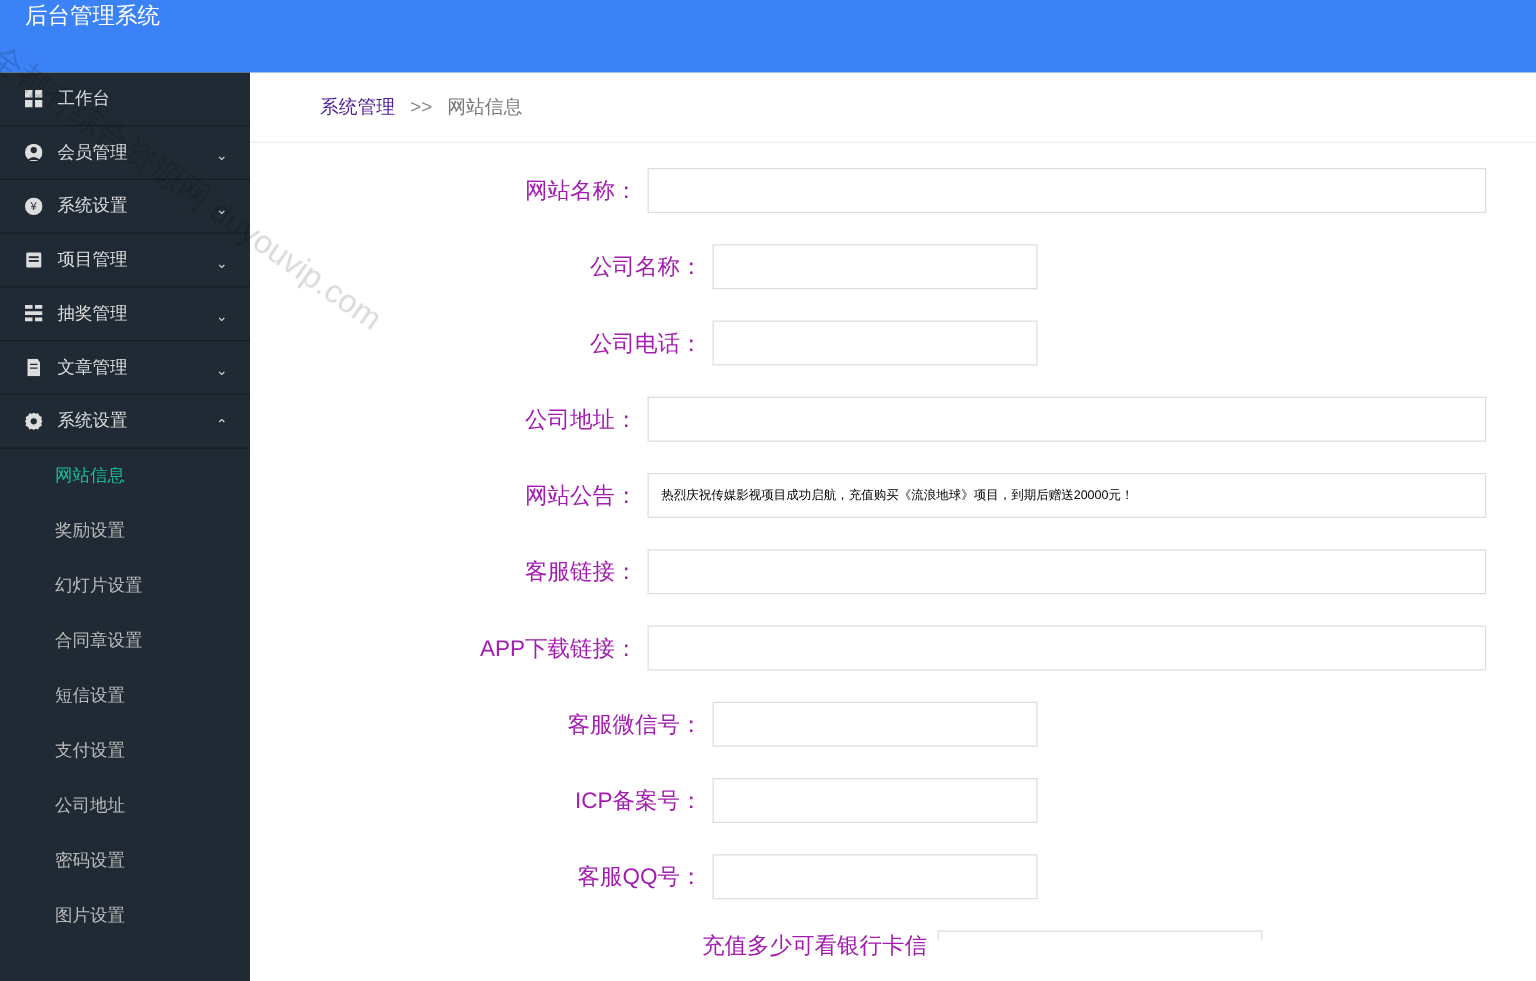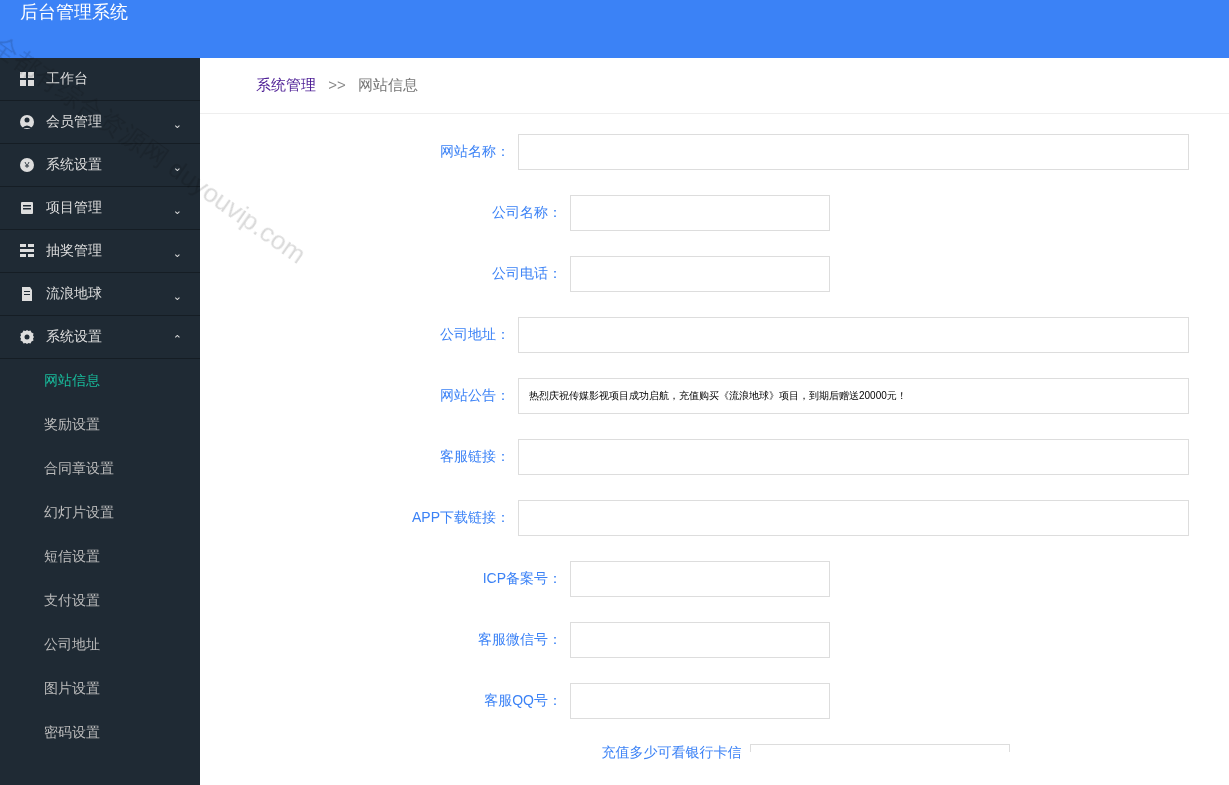--- a/index.html
+++ b/index.html
@@ -84,22 +84,22 @@
     .form-row {
       display: flex;
       align-items: center;
       margin-bottom: 25px;
     }
     
     .form-label {
       width: 370px;
       text-align: right;
       padding-right: 8px;
-      color: #3b82f6;
-      font-size: 14px;
+      color: #a21caf;
+      font-size: 18px;
     }
     
     .form-input {
       border: 1px solid #ddd;
       padding: 8px 10px;
       font-size: 10px;
       height: 36px;
       outline: none;
     }
     
@@ -194,44 +194,44 @@
     </div>
 
     <div class="sidebar-item">
       <span class="icon">
         <svg width="14" height="14" viewBox="0 0 14 14" fill="#ddd">
             <path d="M2 0 L10 0 L12 3 L12 14 L2 14 Z"></path>
             <rect x="4" y="4" width="6" height="1" fill="#1f2a34"></rect>
             <rect x="4" y="7" width="6" height="1" fill="#1f2a34"></rect>
           </svg>
       </span>
-      <span>流浪地球</span>
+      <span>文章管理</span>
       <span class="chevron">⌄</span>
     </div>
 
     <div class="sidebar-item">
       <span class="icon">
         <svg width="14" height="14" viewBox="0 0 14 14" fill="#ddd">
             <path d="M7 0 L8.5 1 L10.5 0.5 L11.5 2.5 L13.5 3.5 L13 5.5 L14 7 L13 8.5 L13.5 10.5 L11.5 11.5 L10.5 13.5 L8.5 13 L7 14 L5.5 13 L3.5 13.5 L2.5 11.5 L0.5 10.5 L1 8.5 L0 7 L1 5.5 L0.5 3.5 L2.5 2.5 L3.5 0.5 L5.5 1 Z"></path>
             <circle cx="7" cy="7" r="2.5" fill="#1f2a34"></circle>
           </svg>
       </span>
       <span>系统设置</span>
       <span class="chevron">⌃</span>
     </div>
 
     <div class="sidebar-subitem active">网站信息</div>
     <div class="sidebar-subitem">奖励设置</div>
+    <div class="sidebar-subitem">幻灯片设置</div>
     <div class="sidebar-subitem">合同章设置</div>
-    <div class="sidebar-subitem">幻灯片设置</div>
     <div class="sidebar-subitem">短信设置</div>
     <div class="sidebar-subitem">支付设置</div>
     <div class="sidebar-subitem">公司地址</div>
+    <div class="sidebar-subitem">密码设置</div>
     <div class="sidebar-subitem">图片设置</div>
-    <div class="sidebar-subitem">密码设置</div>
 
   </div>
 
   <div class="main">
 
     <div class="breadcrumb">
       <span class="parent">系统管理</span>
       <span class="sep">&gt;&gt;</span>
       <span>网站信息</span>
     </div>
@@ -267,26 +267,26 @@
         <label class="form-label">客服链接：</label>
         <input class="form-input input-full" value="" style="">
       </div>
 
       <div class="form-row">
         <label class="form-label">APP下载链接：</label>
         <input class="form-input input-full" value="" style="">
       </div>
 
       <div class="form-row">
+        <label class="form-label">客服微信号：</label>
+        <input class="form-input input-sm" value="" style="">
+      </div>
+
+      <div class="form-row">
         <label class="form-label">ICP备案号：</label>
-        <input class="form-input input-sm" value="" style="">
-      </div>
-
-      <div class="form-row">
-        <label class="form-label">客服微信号：</label>
         <input class="form-input input-sm" value="" style="">
       </div>
 
       <div class="form-row">
         <label class="form-label">客服QQ号：</label>
         <input class="form-input input-sm" value="" style="">
       </div>
 
       <div class="form-row" style="margin-bottom:0; align-items:flex-start;justify-content:center;">
         <label class="form-label">充值多少可看银行卡信</label>

